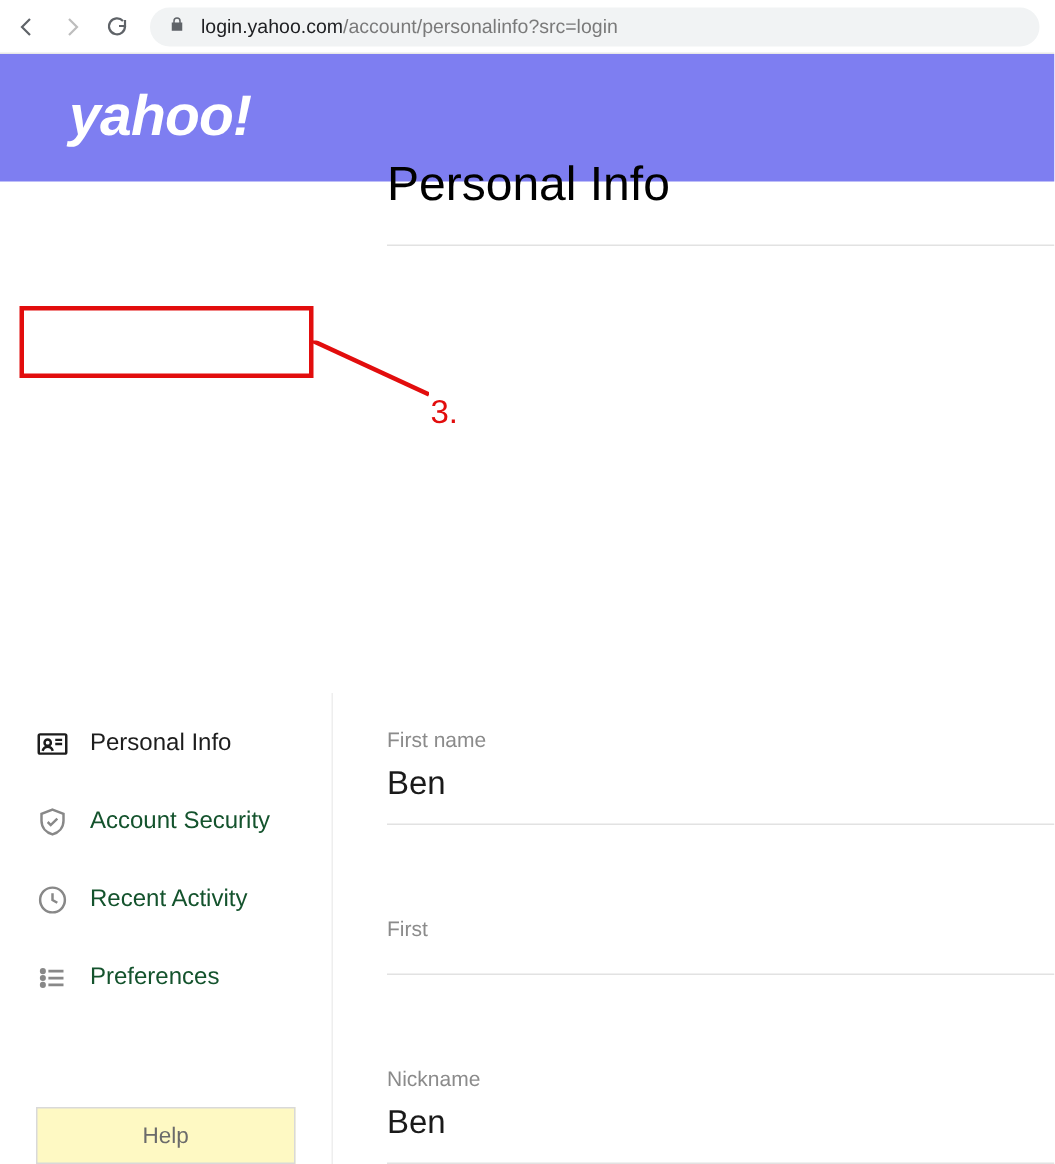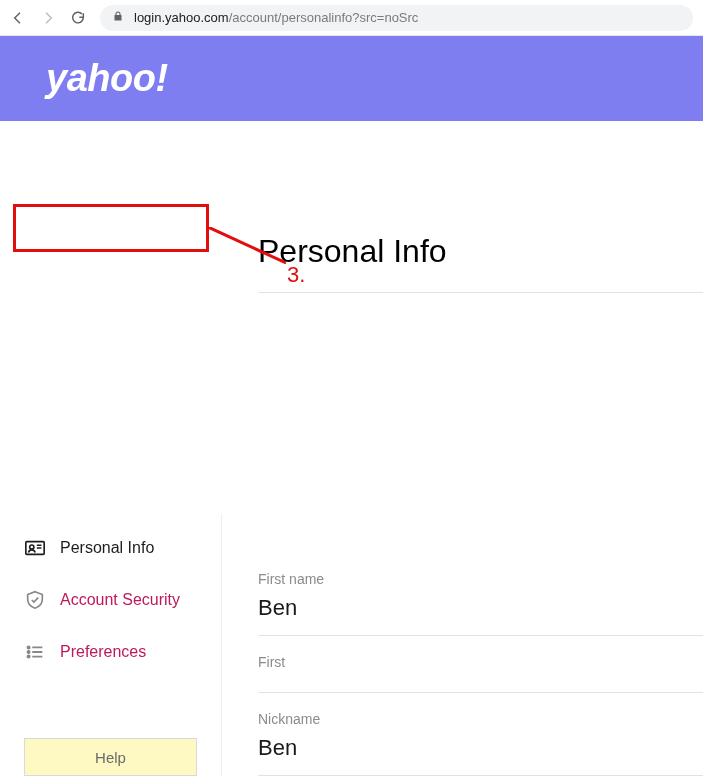--- a/index.html
+++ b/index.html
@@ -65,21 +65,21 @@
       display:flex;
       flex-direction:column;
     }
     .side-item {
       display:flex;
       align-items:center;
       gap: 14px;
       height: 52px;
       padding: 0 18px 0 24px;
       cursor:pointer;
-      color:#be185d;
+      color:#14532d;
       font-size:16px;
     }
     .side-item.active { color:#1d1d1d; font-weight:500;}
     .side-item .icon { width:22px; height:22px; flex-shrink:0; display:flex; align-items:center; justify-content:center;}
     .side-item .icon svg { width:22px; height:22px; }
     .help-btn {
       margin: 60px 24px 0 24px;
       height: 38px;
       border: 1px solid #d9d9d9;
       background:#fef9c3;
@@ -89,21 +89,21 @@
       display:flex;
       align-items:center;
       justify-content:center;
     }
     
     .main { flex:1; padding: 20px 0 0 36px; }
     .page-title { font-size: 32px; font-weight:400; color:#000; margin-bottom: 22px;}
     .hr-line { border:none; border-top:1px solid #e2e2e2; margin-right: 0;}
     .fields { margin-top: 260px;  }
     .field { padding: 18px 0 14px 0; border-bottom:1px solid #e2e2e2; margin-left:0;}
-    .field-label { font-size:14px; color:#8b8b8b; margin-bottom:8px; }
+    .field-label { font-size:14px; color:#8b8b8b; margin-bottom:8px;margin-top:43px; }
     .field-value { font-size:22px; color:#1a1a1a; }
     
     .annot-box {
       position:absolute;
       left: 13px; top: 204px;
       width: 196px; height: 48px;
       border: 3px solid #e20d0d;
       pointer-events:none;
     }
     .annot-line {
@@ -142,21 +142,21 @@
         </svg>
     </div>
   </div>
   <div class="url-bar">
     <span>
       <svg class="lock-ic" viewBox="0 0 24 24" fill="#5f6368">
           <path d="M17 10V8a5 5 0 0 0-10 0v2H5v11h14V10h-2zm-8-2a3 3 0 0 1 6 0v2H9V8z"></path>
         </svg>
     </span>
     <span>
-      <span class="url-host">login.yahoo.com</span><span class="url-path">/account/personalinfo?src=noSrc</span>
+      <span class="url-host">login.yahoo.com</span><span class="url-path">/account/personalinfo?src=login</span>
     </span>
   </div>
 </div>
 
 <div class="page-header">
   <div class="logo">yahoo!</div>
 </div>
 
 <div class="layout">
   <div class="sidebar">
@@ -172,20 +172,29 @@
       <span>Personal Info</span>
     </div>
     <div class="side-item">
       <span class="icon">
         <svg viewBox="0 0 24 24" fill="none" stroke="#888" stroke-width="1.8">
             <path d="M12 3l8 3v5c0 5-3.4 8.6-8 10-4.6-1.4-8-5-8-10V6l8-3z"></path>
             <path d="M8.5 12l2.2 2.2L15.5 9.5"></path>
           </svg>
       </span>
       <span>Account Security</span>
+    </div>
+    <div class="side-item">
+      <span class="icon">
+        <svg viewBox="0 0 24 24" fill="none" stroke="#888" stroke-width="1.8">
+            <circle cx="12" cy="12" r="9"></circle>
+            <path d="M12 7v5l3.5 2"></path>
+          </svg>
+      </span>
+      <span>Recent Activity</span>
     </div>
     <div class="side-item">
       <span class="icon">
         <svg viewBox="0 0 24 24" fill="none" stroke="#888" stroke-width="2">
             <circle cx="5" cy="7" r="1.2" fill="#888"></circle>
             <circle cx="5" cy="12" r="1.2" fill="#888"></circle>
             <circle cx="5" cy="17" r="1.2" fill="#888"></circle>
             <path d="M9 7h11M9 12h11M9 17h11"></path>
           </svg>
       </span>

